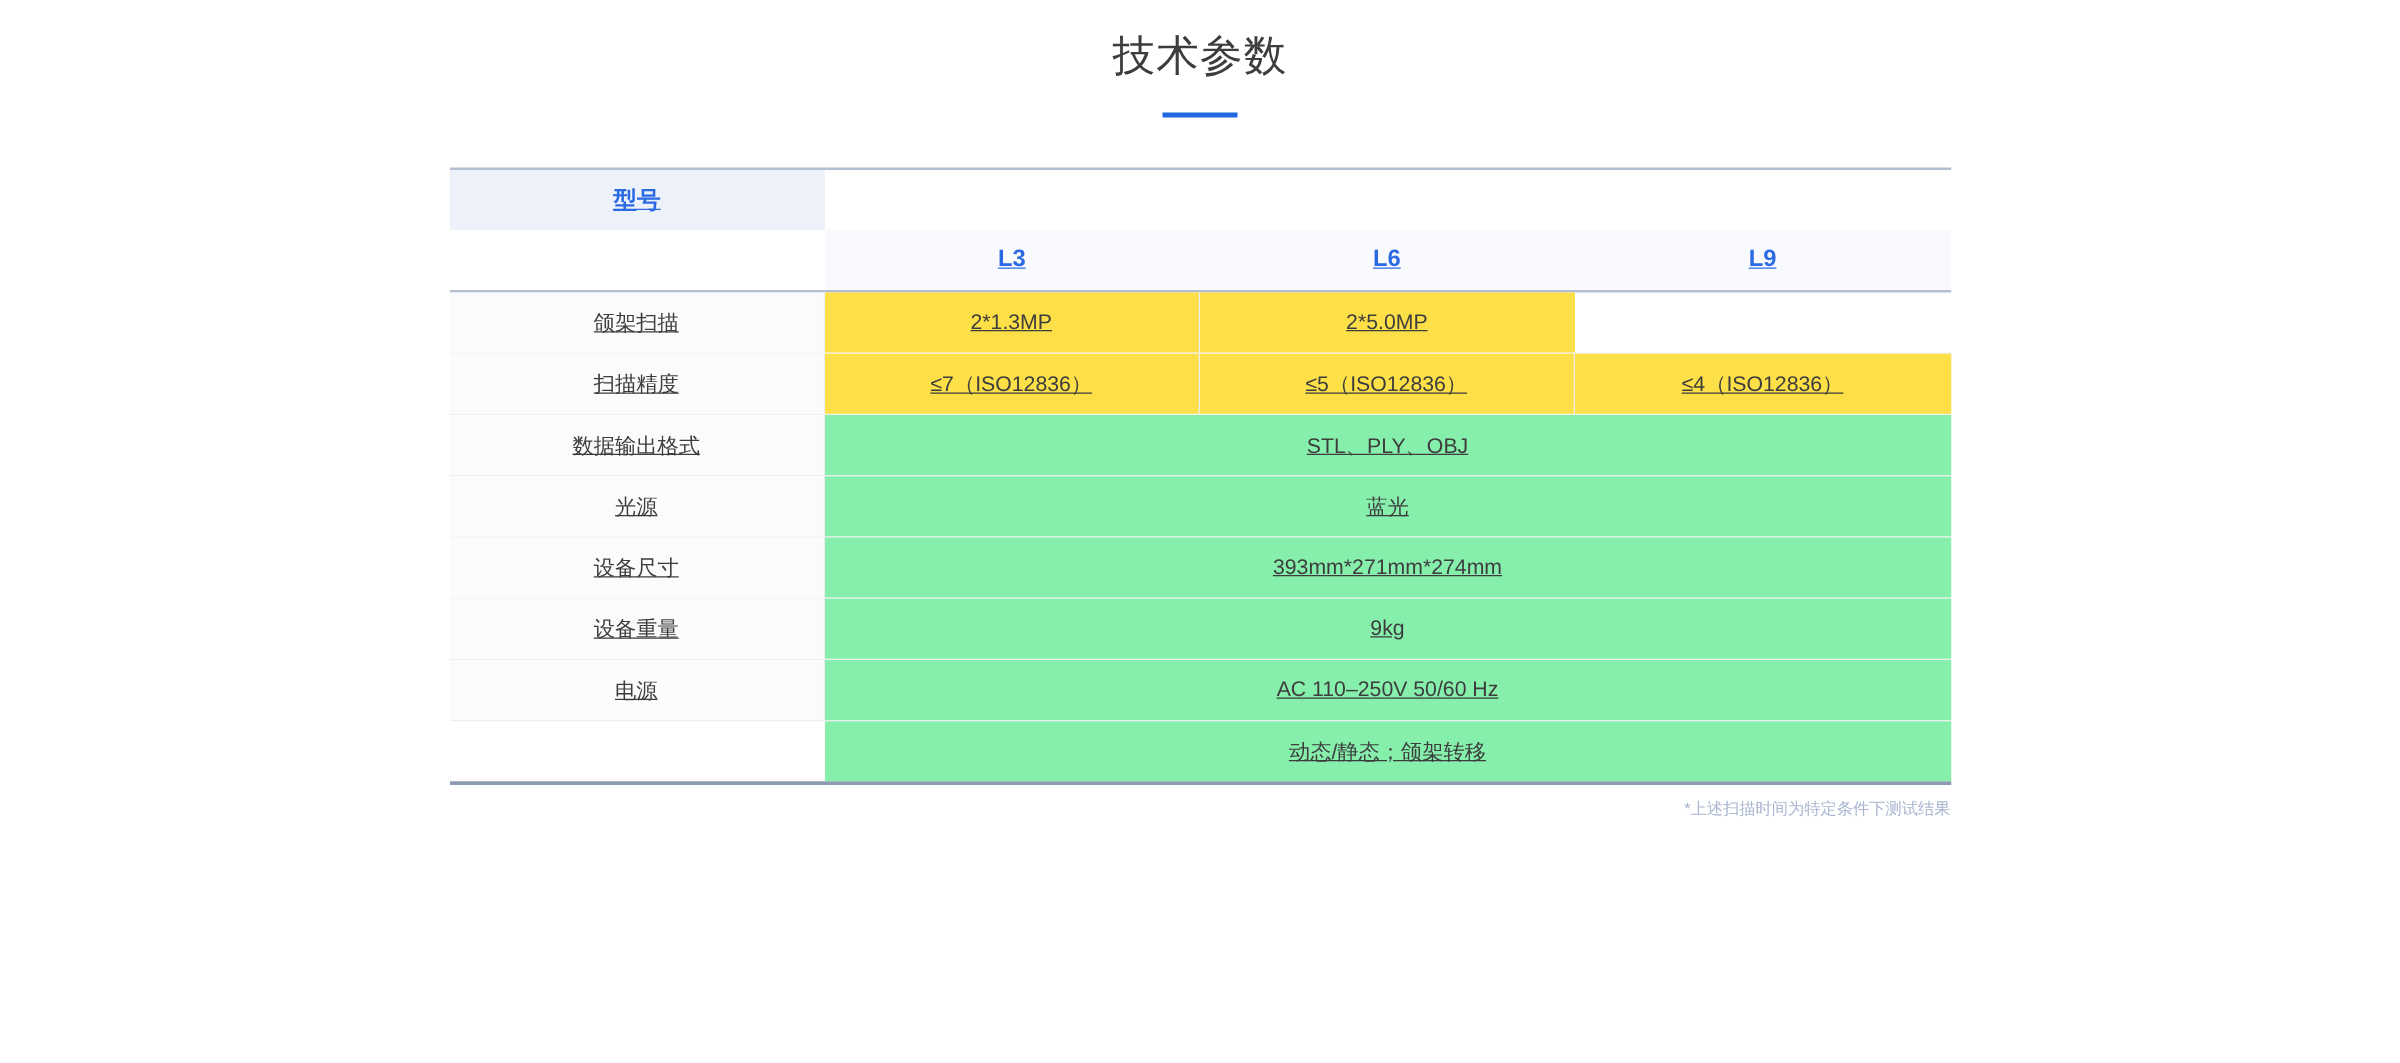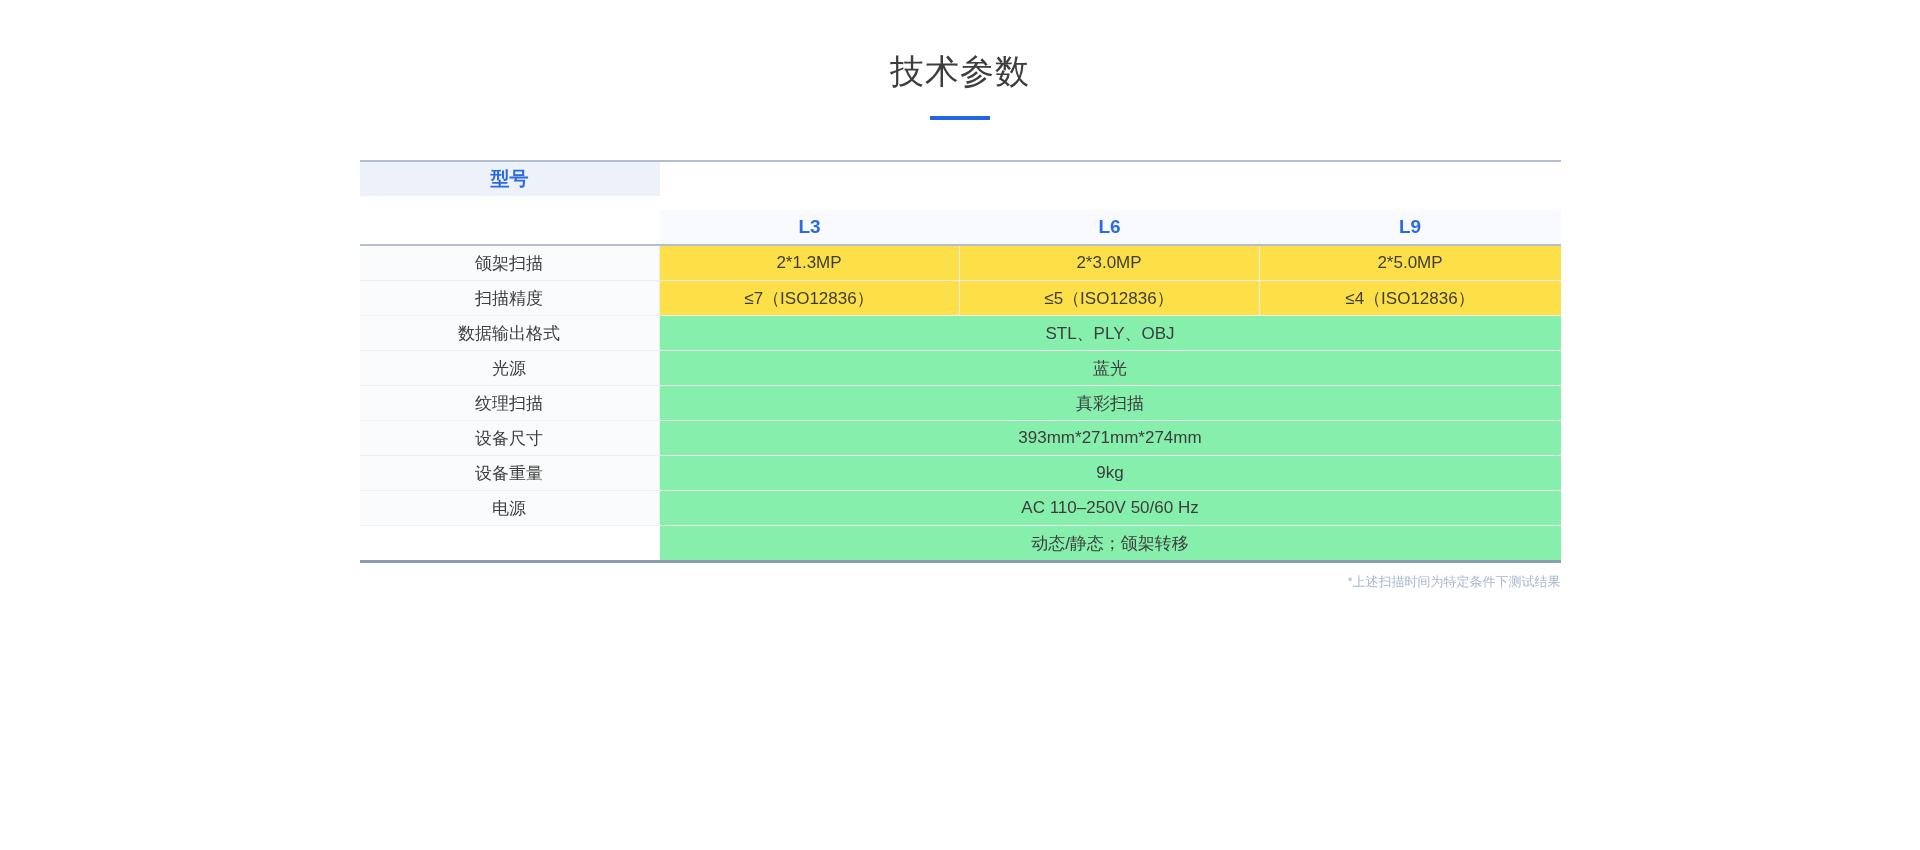--- a/index.html
+++ b/index.html
@@ -11,21 +11,21 @@
     font-family: "Liberation Sans", "DejaVu Sans", sans-serif;
     -webkit-font-smoothing: antialiased;
   }
   .page {
     width: 1920px;
     height: 850px;
     overflow: hidden;
   }
   .title {
     margin: 0;
-    padding-top: 50px;
+    padding-top: 24px;
     text-align: center;
     font-size: 34px;
     font-weight: 400;
     color: var(--text, #3d3d3d);
     letter-spacing: 1px;
     line-height: 42px;
   }
   .divider {
     width: 60px;
     height: 4px;
@@ -43,27 +43,28 @@
     border-bottom: 1px solid var(--row-border, #efeff2);
   }
   .row.header {
     border-top: 2px solid var(--header-border, #b3bfd0);
     border-bottom: 2px solid var(--header-border, #b3bfd0);
   }
   .row:last-child {
     border-bottom: none;
   }
   .cell {
-    height: 34px;
+    height: 48px;
     display: flex;
     align-items: center;
     justify-content: center;
     font-size: 17px;
     color: var(--text, #3d3d3d);
     text-align: center;
+    text-decoration: underline;
   }
   .header .cell {
     font-size: 19px;
     font-weight: 700;
     color: var(--header-text, #2b6ae3);
   }
   .header-model-cell {
     background: var(--header-model-bg, #edf1fa);
   }
   .header-value-cell {
@@ -106,45 +107,40 @@
     <div class="row header">
       <div class="cell header-model-cell">型号</div>
       <div class="cell header-value-cell">L3</div>
       <div class="cell header-value-cell">L6</div>
       <div class="cell header-value-cell">L9</div>
     </div>
 
     <div class="row">
       <div class="cell label-cell">颌架扫描</div>
       <div class="cell value-cell">2*1.3MP</div>
-      <div class="cell value-cell">2*3.0MP</div>
       <div class="cell value-cell">2*5.0MP</div>
     </div>
 
     <div class="row">
       <div class="cell label-cell">扫描精度</div>
       <div class="cell value-cell">≤7（ISO12836）</div>
       <div class="cell value-cell">≤5（ISO12836）</div>
       <div class="cell value-cell">≤4（ISO12836）</div>
     </div>
 
     <div class="row">
       <div class="cell label-cell">数据输出格式</div>
       <div class="cell value-span">STL、PLY、OBJ</div>
     </div>
 
     <div class="row">
       <div class="cell label-cell">光源</div>
       <div class="cell value-span">蓝光</div>
     </div>
 
-    <div class="row">
-      <div class="cell label-cell">纹理扫描</div>
-      <div class="cell value-span">真彩扫描</div>
-    </div>
 
     <div class="row">
       <div class="cell label-cell">设备尺寸</div>
       <div class="cell value-span">393mm*271mm*274mm</div>
     </div>
 
     <div class="row">
       <div class="cell label-cell">设备重量</div>
       <div class="cell value-span">9kg</div>
     </div>

